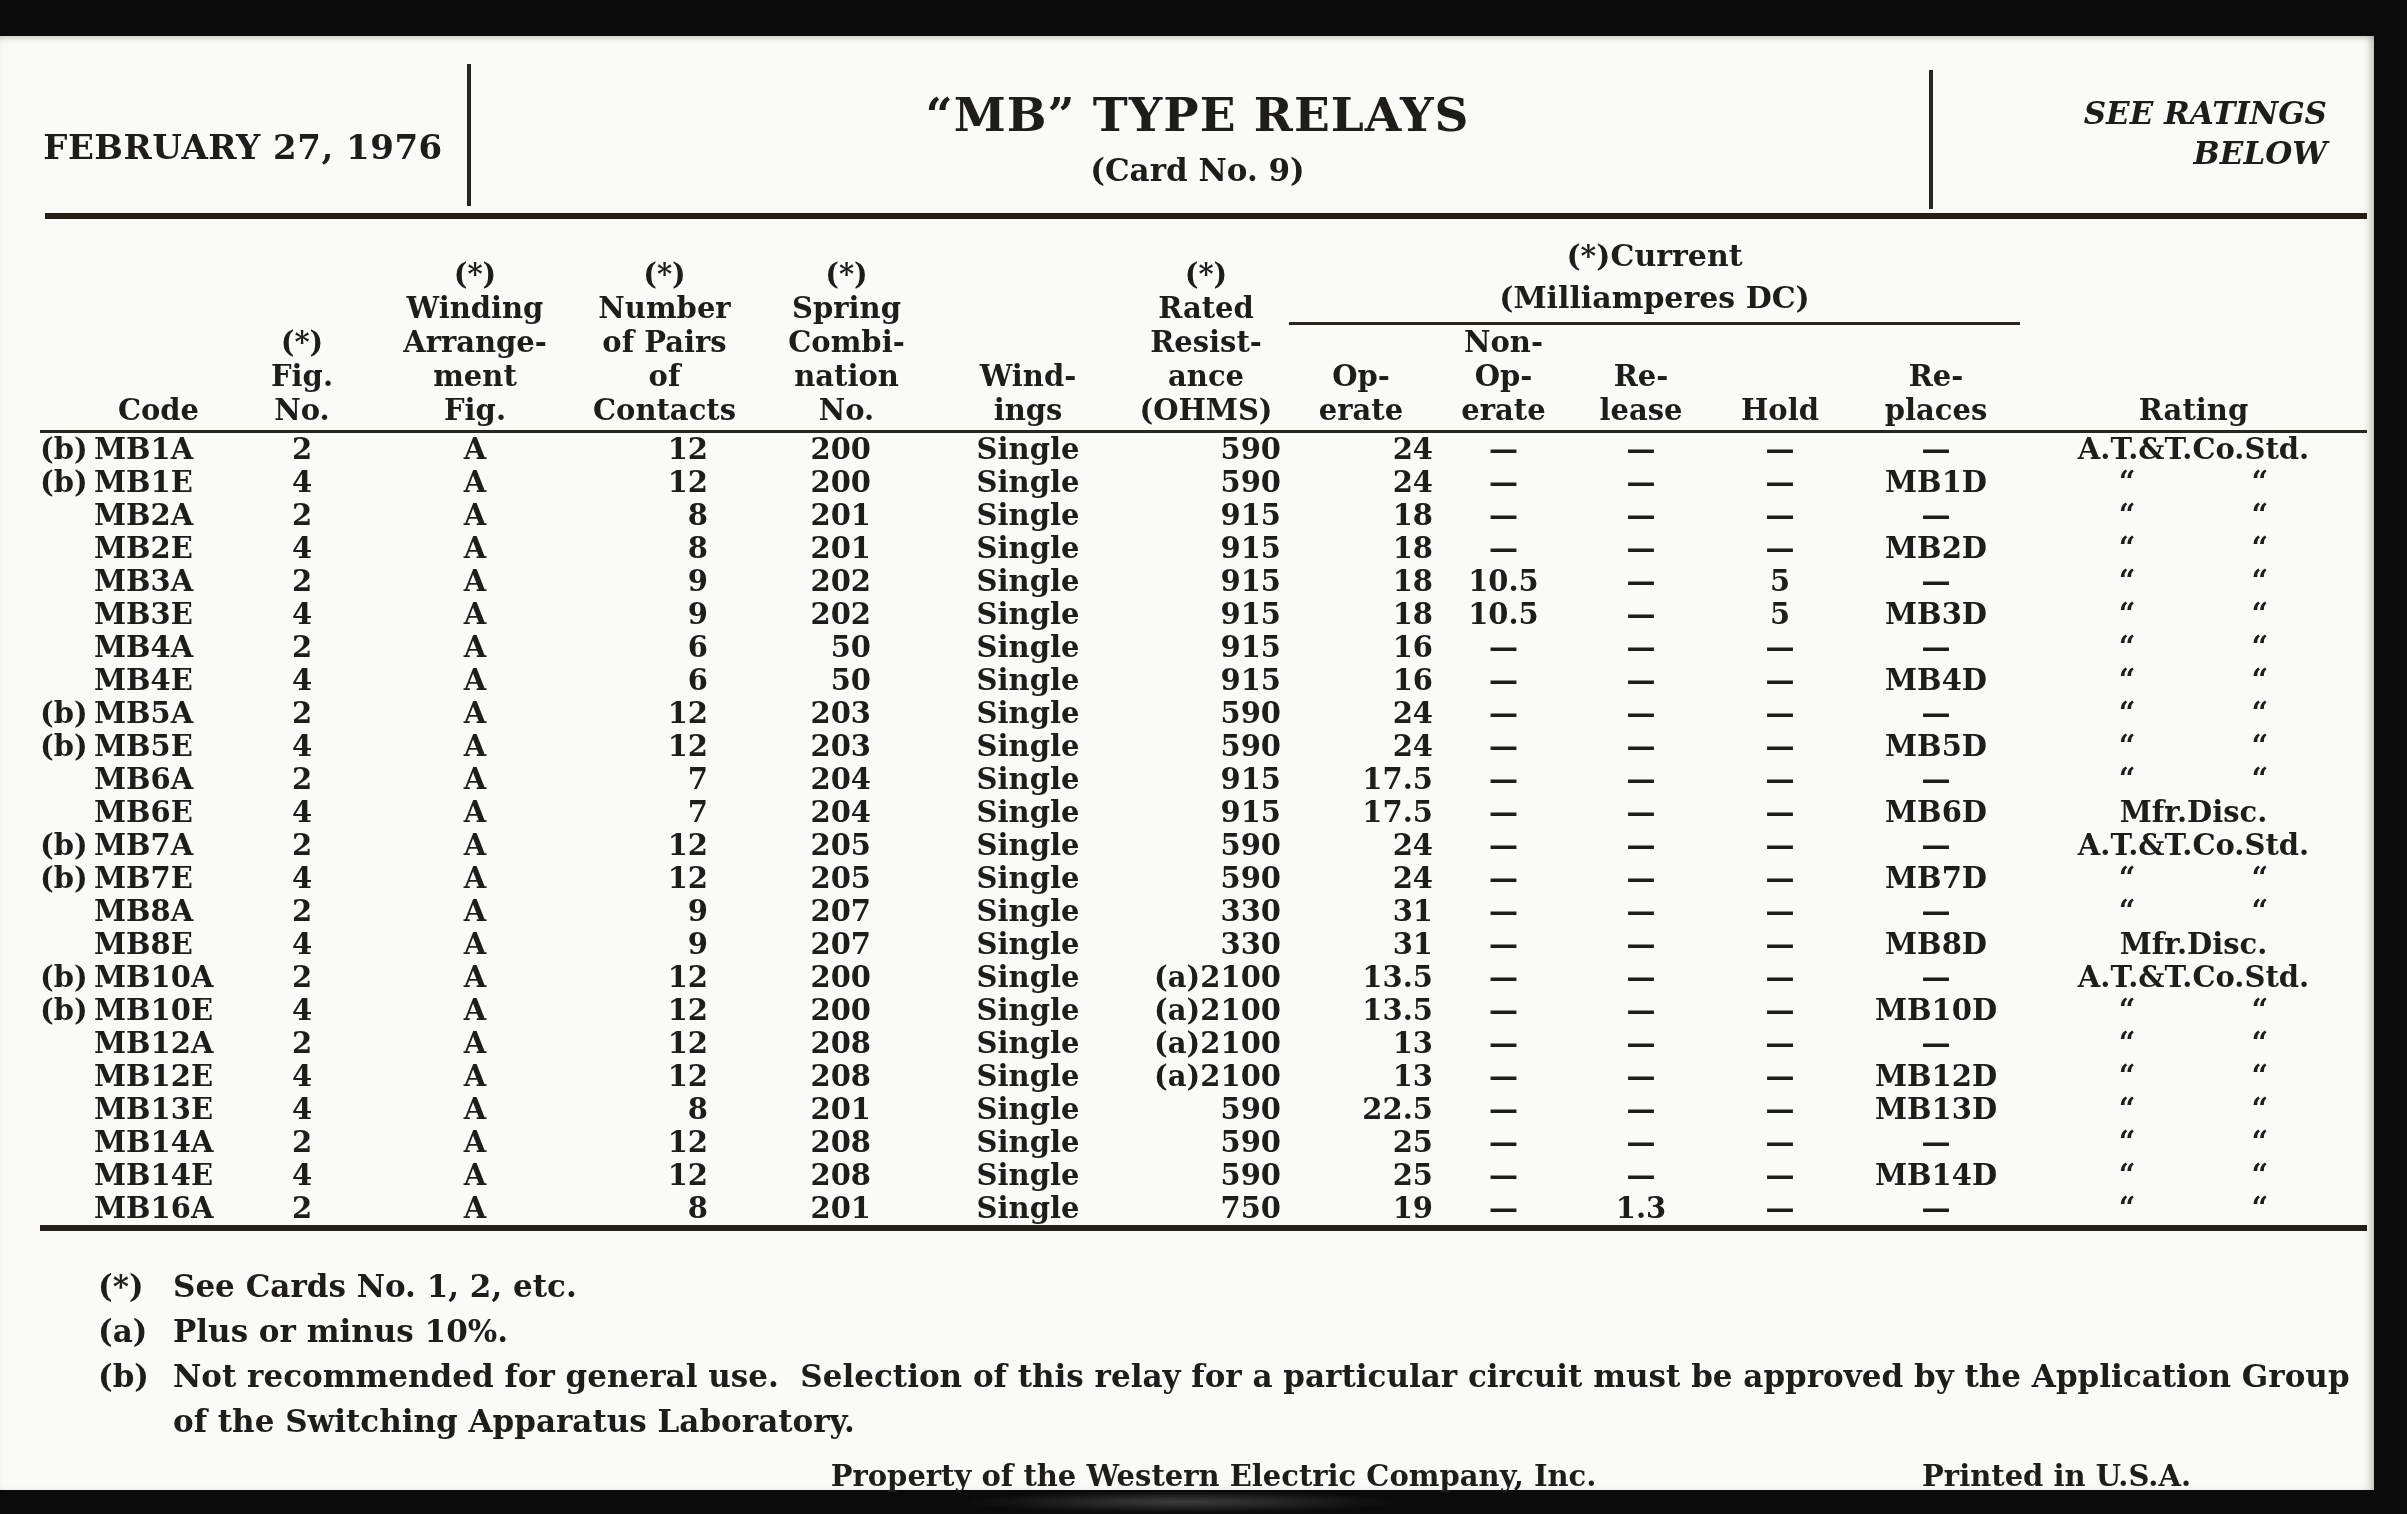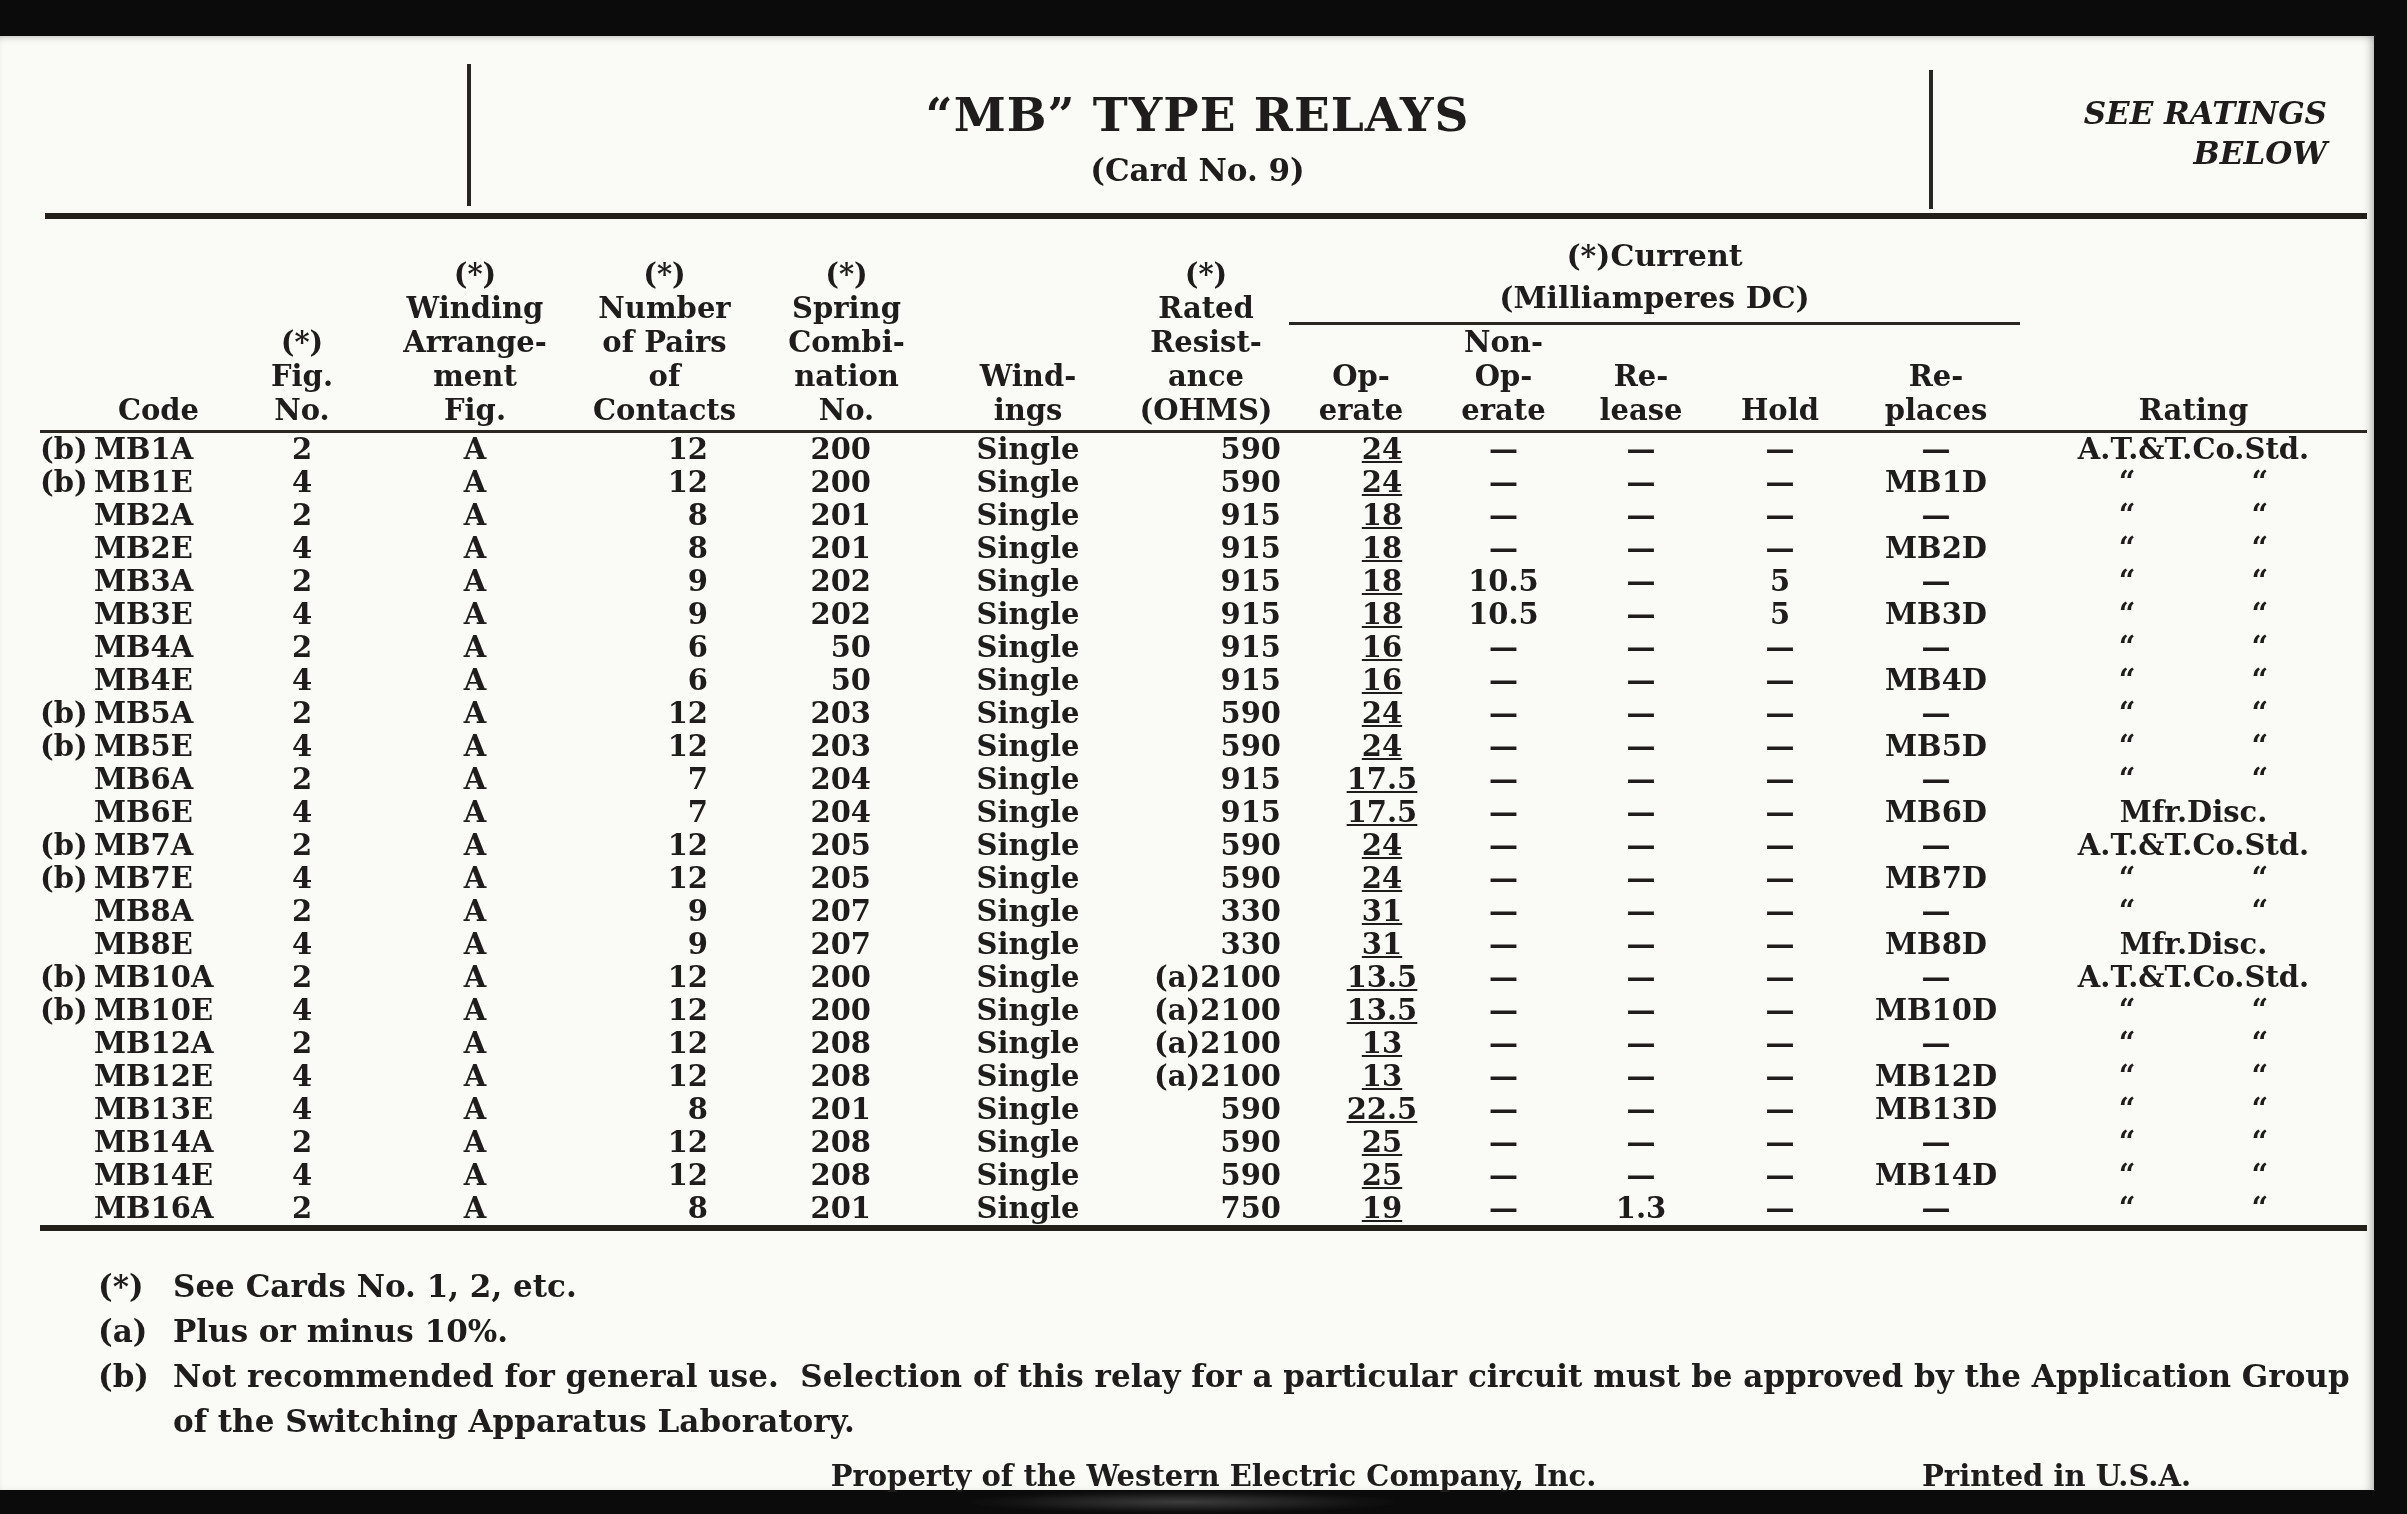--- a/index.html
+++ b/index.html
@@ -29,21 +29,21 @@
      white-space:pre-line;text-align:center;}
   thead th{border-bottom:3px solid #2a2722;}
   th.h-group{font-size:30px;line-height:42px;height:87px;}
   th.h-code{text-align:center;padding-left:54px;}
   td{font-size:29px;line-height:33px;padding:0;text-align:center;vertical-align:baseline;}
   .c-code{text-align:left;padding-left:54px;position:relative;}
   .flag{position:absolute;left:0;top:0;}
   .c-pairs{text-align:right;padding-right:52px;}
   .c-spring{text-align:right;padding-right:62px;margin-top:48px;}
   .c-res{text-align:right;padding-right:8px;}
-  .c-op{text-align:center;padding-left:42px;text-decoration:underline;}
+  .c-op{text-align:right;padding-left:42px;}
   .c-rating{white-space:pre;}
 
   
   .footnotes{position:absolute;left:98px;top:1232px;width:2237px;font-size:31px;line-height:37px;}
   .footnote{display:grid;grid-template-columns:75px 1fr;margin-bottom:8px;}
   .fn-text{white-space:pre;}
   .fn-cont{padding-left:75px;white-space:pre;}
 
   
   .footer-center{position:absolute;left:50px;top:1423px;width:2327px;text-align:center;font-size:29px;}
@@ -51,20 +51,21 @@
 
   .scan-smudge{position:absolute;left:970px;top:1491px;width:426px;height:22px;border-radius:50%;
                background:radial-gradient(ellipse at center, rgba(140,140,140,.38), rgba(60,60,60,.12) 60%, transparent 75%);}
 </style>
 </head>
 <body>
 
 <div class="scan">
   <div class="paper">
 
+    <div class="hdr-date">FEBRUARY 27, 1976</div>
     <div class="hdr-divider divider-left"></div>
     <div class="hdr-title-block">
       <div class="hdr-title">“MB” TYPE RELAYS</div>
       <div class="hdr-card">(Card No. 9)</div>
     </div>
     <div class="hdr-divider divider-right"></div>
     <div class="hdr-ratings">SEE RATINGS
 BELOW</div>
     <div class="thick-rule"></div>
 

